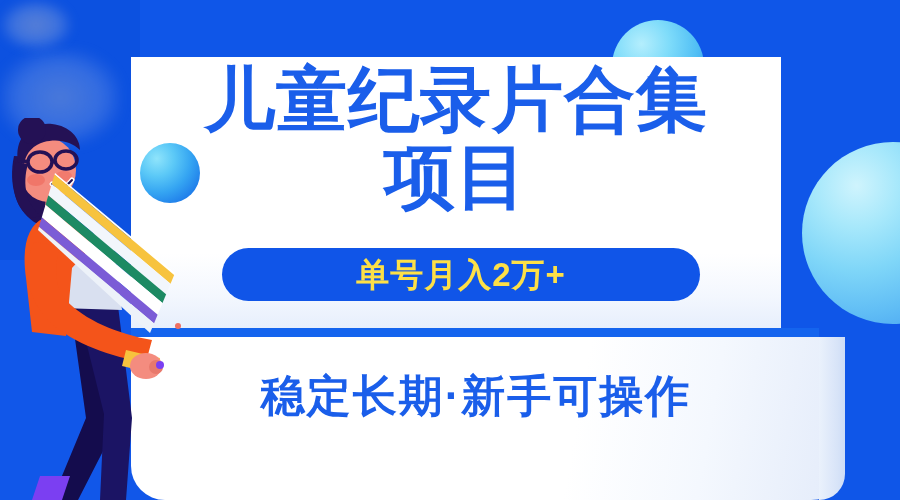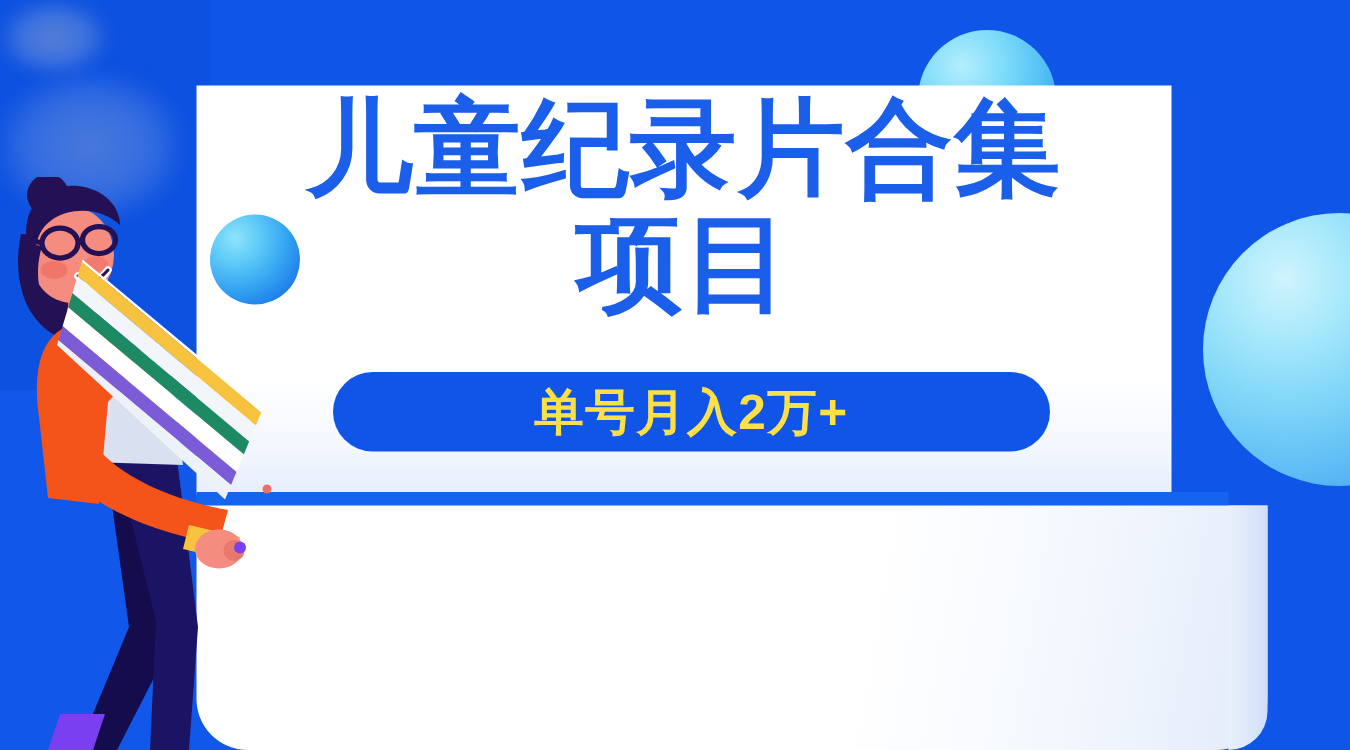--- a/index.html
+++ b/index.html
@@ -189,20 +189,21 @@
 
   <div class="title-wrap">
     <div class="title-line">儿童纪录片合集</div>
     <div class="title-line">项目</div>
   </div>
 
   <div class="pill">
     <span class="pill-text">单号月入2万+</span>
   </div>
 
+  <div class="subtitle">稳定长期·新手可操作</div>
 
   <div class="illustration">
     <svg width="230" height="382" viewBox="0 0 230 382" xmlns="http://www.w3.org/2000/svg">
       <defs>
         <clipPath id="bookclip">
           <path d="M55 55 L175 155 L150 215 L38 112 Z"></path>
         </clipPath>
       </defs>
 
       <path d="M70 185 L108 190 L120 300 L78 382 L52 382 L86 300 Z" fill="#140C4D"></path>

